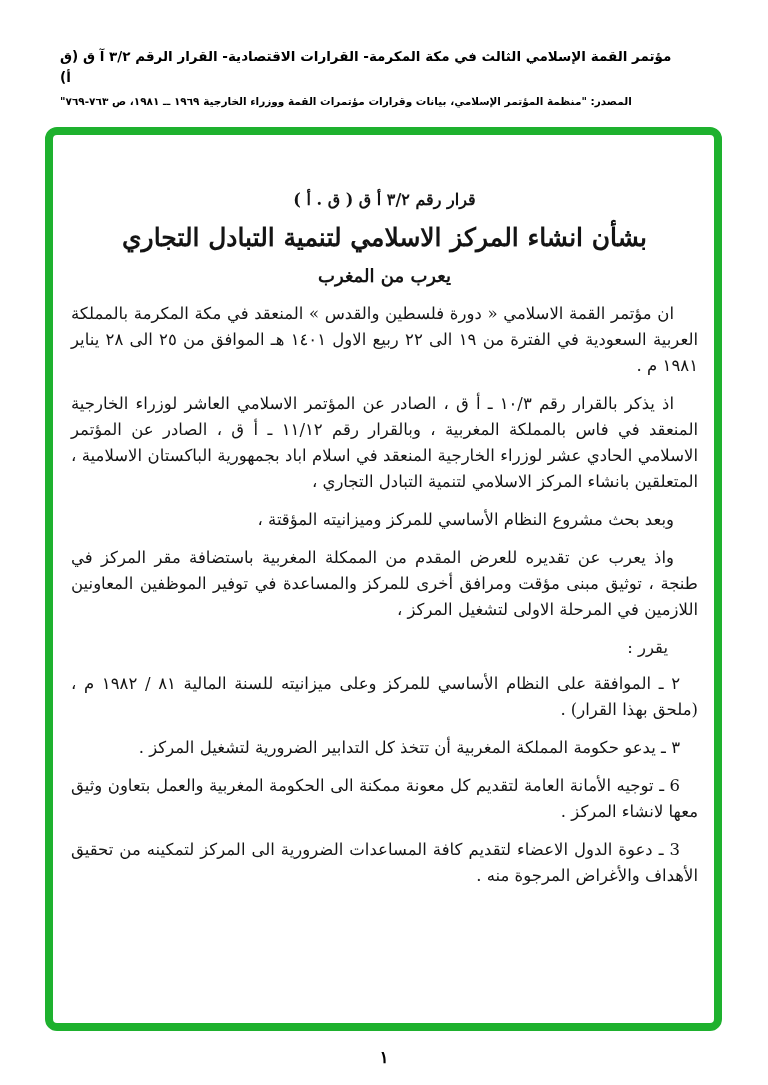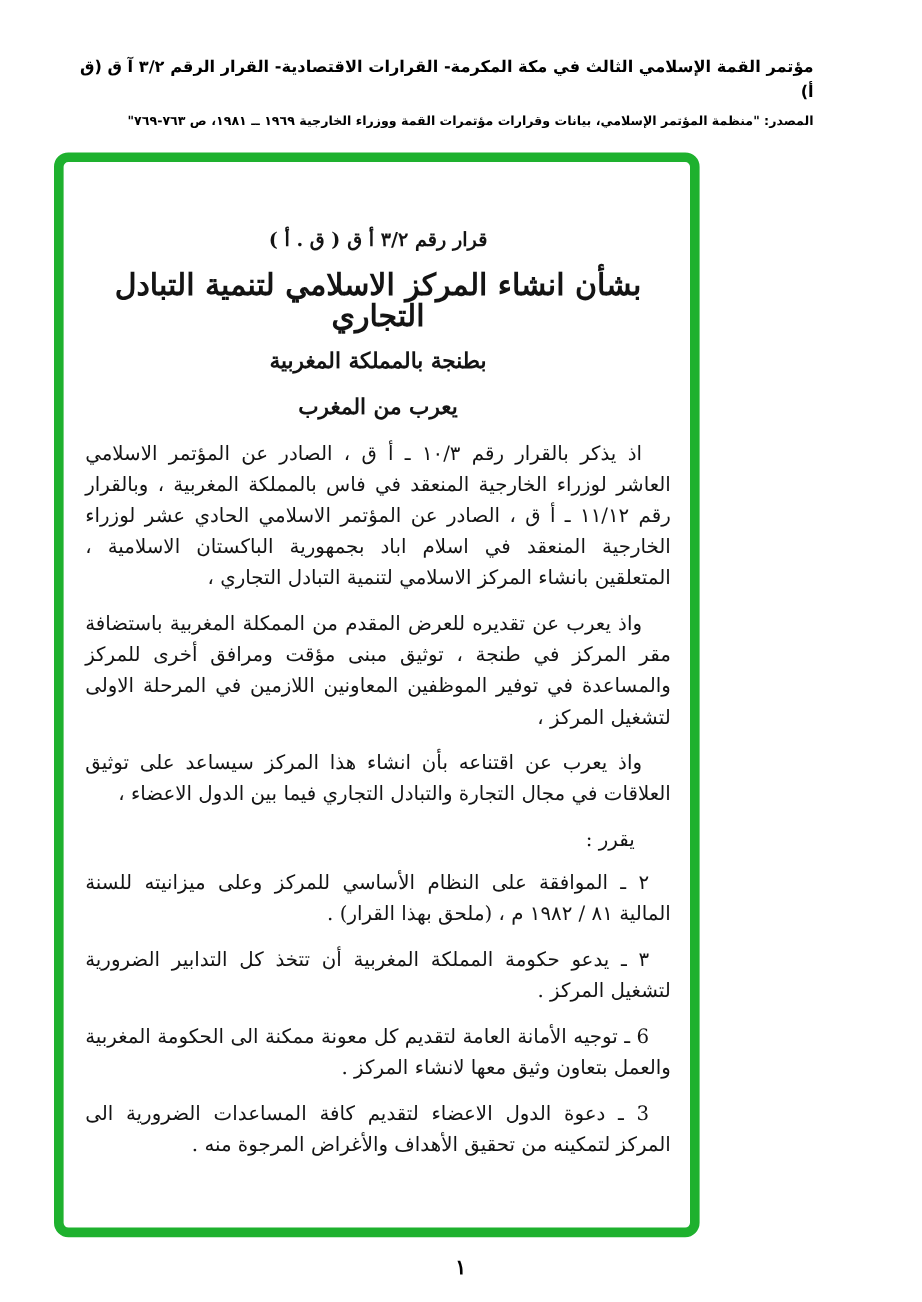--- a/index.html
+++ b/index.html
@@ -15,42 +15,42 @@
     font-family:"DejaVu Serif","Liberation Serif",serif;
     color:var(--text-color);
   }
   
   .source-header{
     position:absolute;
     top:46px;
     right:90px;
     left:60px;
     direction:rtl;
-    text-align:right;
+    text-align:left;
     font-family:"DejaVu Sans","Liberation Sans",sans-serif;
     color:#000;
   }
   .source-header .line1{
     font-size:13.5px;
     font-weight:bold;
     line-height:1.55;
     letter-spacing:0px;
   }
   .source-header .line2{
     font-size:10.5px;
     font-weight:bold;
     margin-top:6px;
     line-height:1.4;
   }
   
   .doc-frame{
     position:absolute;
     left:45px;
     top:127px;
-    width:538px;
+    width:677px;
     height:904px;
     box-sizing:border-box;
     border:8px solid var(--frame-green);
     border-radius:12px;
     background:#fff;
   }
   .doc-content{
     direction:rtl;
     padding:52px 16px 0 18px;
     font-size:16.5px;
@@ -95,26 +95,26 @@
 <div class="source-header">
   <div class="line1">مؤتمر القمة الإسلامي الثالث في مكة المكرمة- القرارات الاقتصادية- القرار الرقم ٣/٢ آ ق (ق أ)</div>
   <div class="line2">المصدر: "منظمة المؤتمر الإسلامي، بيانات وقرارات مؤتمرات القمة ووزراء الخارجية ١٩٦٩ ــ ١٩٨١، ص ٧٦٣-٧٦٩"</div>
 </div>
 
 <div class="doc-frame">
   <div class="doc-content">
 
     <p class="doc-title title-resno">قرار رقم ٣/٢ أ ق ( ق . أ )</p>
     <p class="doc-title title-subject">بشأن انشاء المركز الاسلامي لتنمية التبادل التجاري</p>
-    <p class="doc-title title-location">بطنجة بالمملكة المغربية</p>
     <p class="doc-title title-submitted">يعرب من المغرب</p>
 
+    <p class="preamble">ان مؤتمر القمة الاسلامي « دورة فلسطين والقدس » المنعقد في مكة المكرمة بالمملكة العربية السعودية في الفترة من ١٩ الى ٢٢ ربيع الاول ١٤٠١ هـ الموافق من ٢٥ الى ٢٨ يناير ١٩٨١ م .</p>
     <p class="preamble">اذ يذكر بالقرار رقم ١٠/٣ ـ أ ق ، الصادر عن المؤتمر الاسلامي العاشر لوزراء الخارجية المنعقد في فاس بالمملكة المغربية ، وبالقرار رقم ١١/١٢ ـ أ ق ، الصادر عن المؤتمر الاسلامي الحادي عشر لوزراء الخارجية المنعقد في اسلام اباد بجمهورية الباكستان الاسلامية ، المتعلقين بانشاء المركز الاسلامي لتنمية التبادل التجاري ،</p>
+    <p class="preamble">وبعد بحث مشروع النظام الأساسي للمركز وميزانيته المؤقتة ،</p>
     <p class="preamble">واذ يعرب عن تقديره للعرض المقدم من الممكلة المغربية باستضافة مقر المركز في طنجة ، توثيق مبنى مؤقت ومرافق أخرى للمركز والمساعدة في توفير الموظفين المعاونين اللازمين في المرحلة الاولى لتشغيل المركز ،</p>
-    <p class="preamble">واذ يعرب عن اقتناعه بأن انشاء هذا المركز سيساعد على توثيق العلاقات في مجال التجارة والتبادل التجاري فيما بين الدول الاعضاء ،</p>
 
     <p class="decides">يقرر :</p>
 
     <p class="decision">٢ ـ الموافقة على النظام الأساسي للمركز وعلى ميزانيته للسنة المالية ٨١ / ١٩٨٢ م ، (ملحق بهذا القرار) .</p>
     <p class="decision">٣ ـ يدعو حكومة المملكة المغربية أن تتخذ كل التدابير الضرورية لتشغيل المركز .</p>
     <p class="decision">6 ـ توجيه الأمانة العامة لتقديم كل معونة ممكنة الى الحكومة المغربية والعمل بتعاون وثيق معها لانشاء المركز .</p>
     <p class="decision">3 ـ دعوة الدول الاعضاء لتقديم كافة المساعدات الضرورية الى المركز لتمكينه من تحقيق الأهداف والأغراض المرجوة منه .</p>
 
   </div>
 </div>

